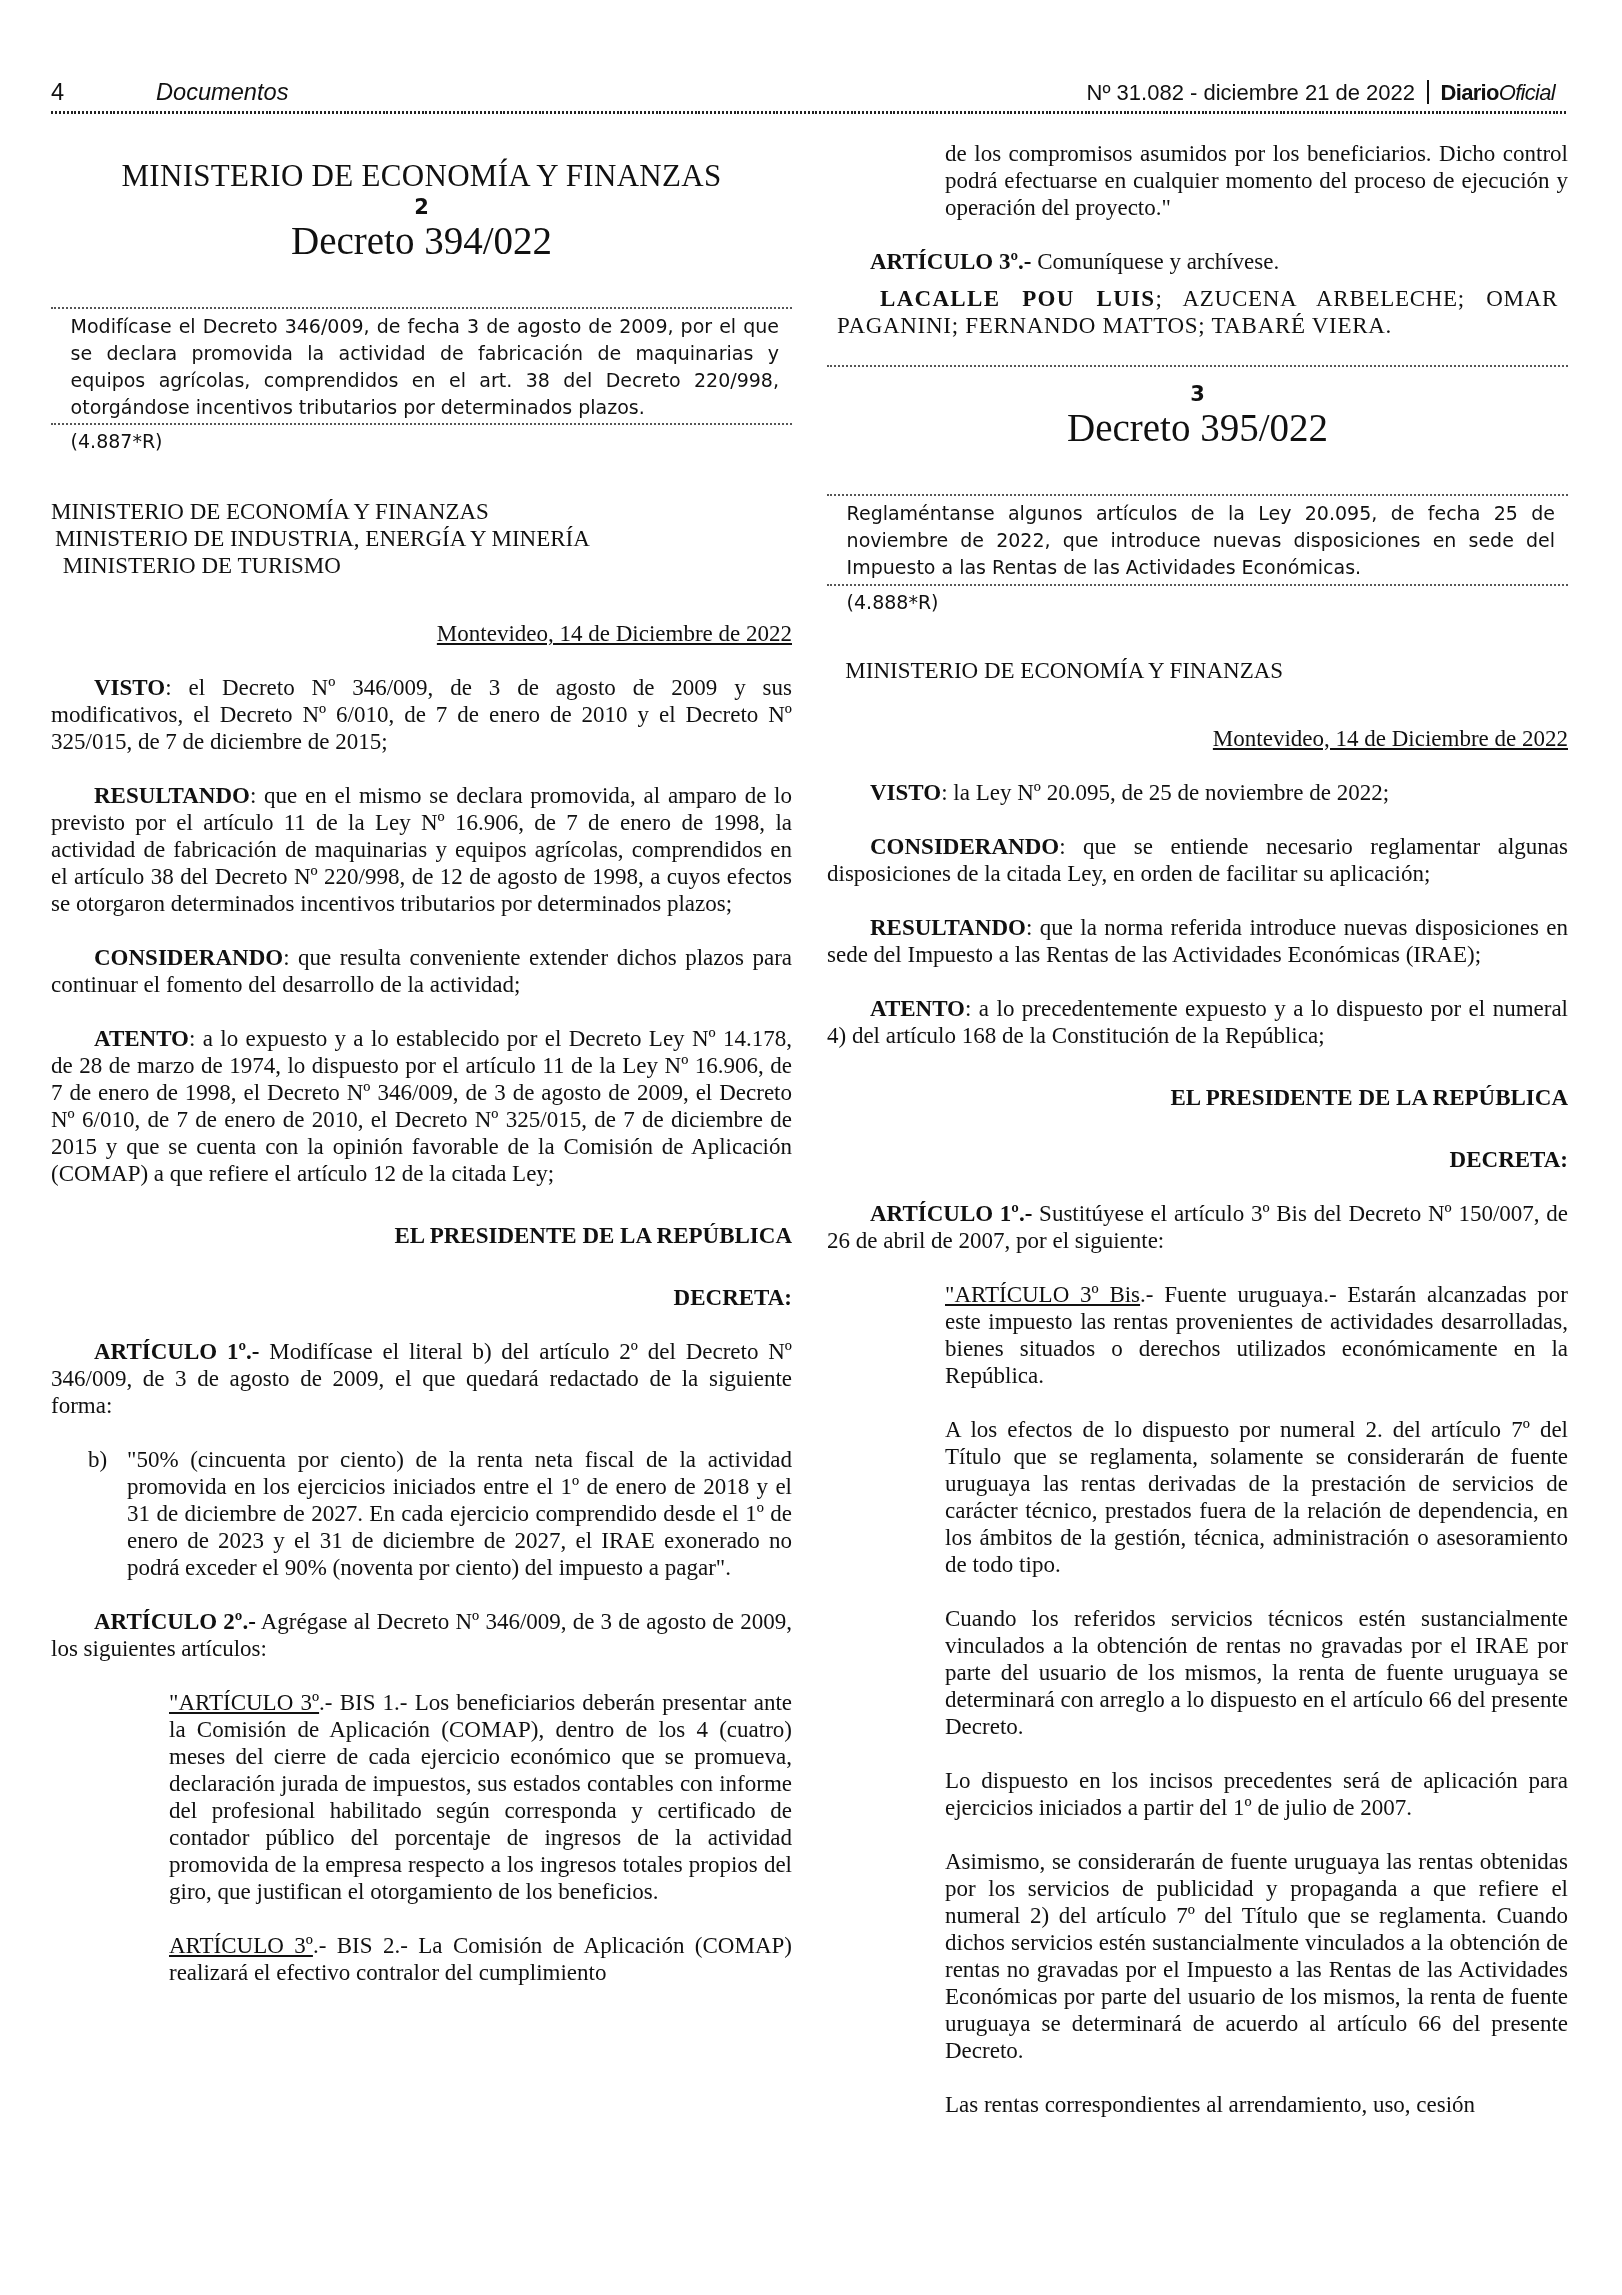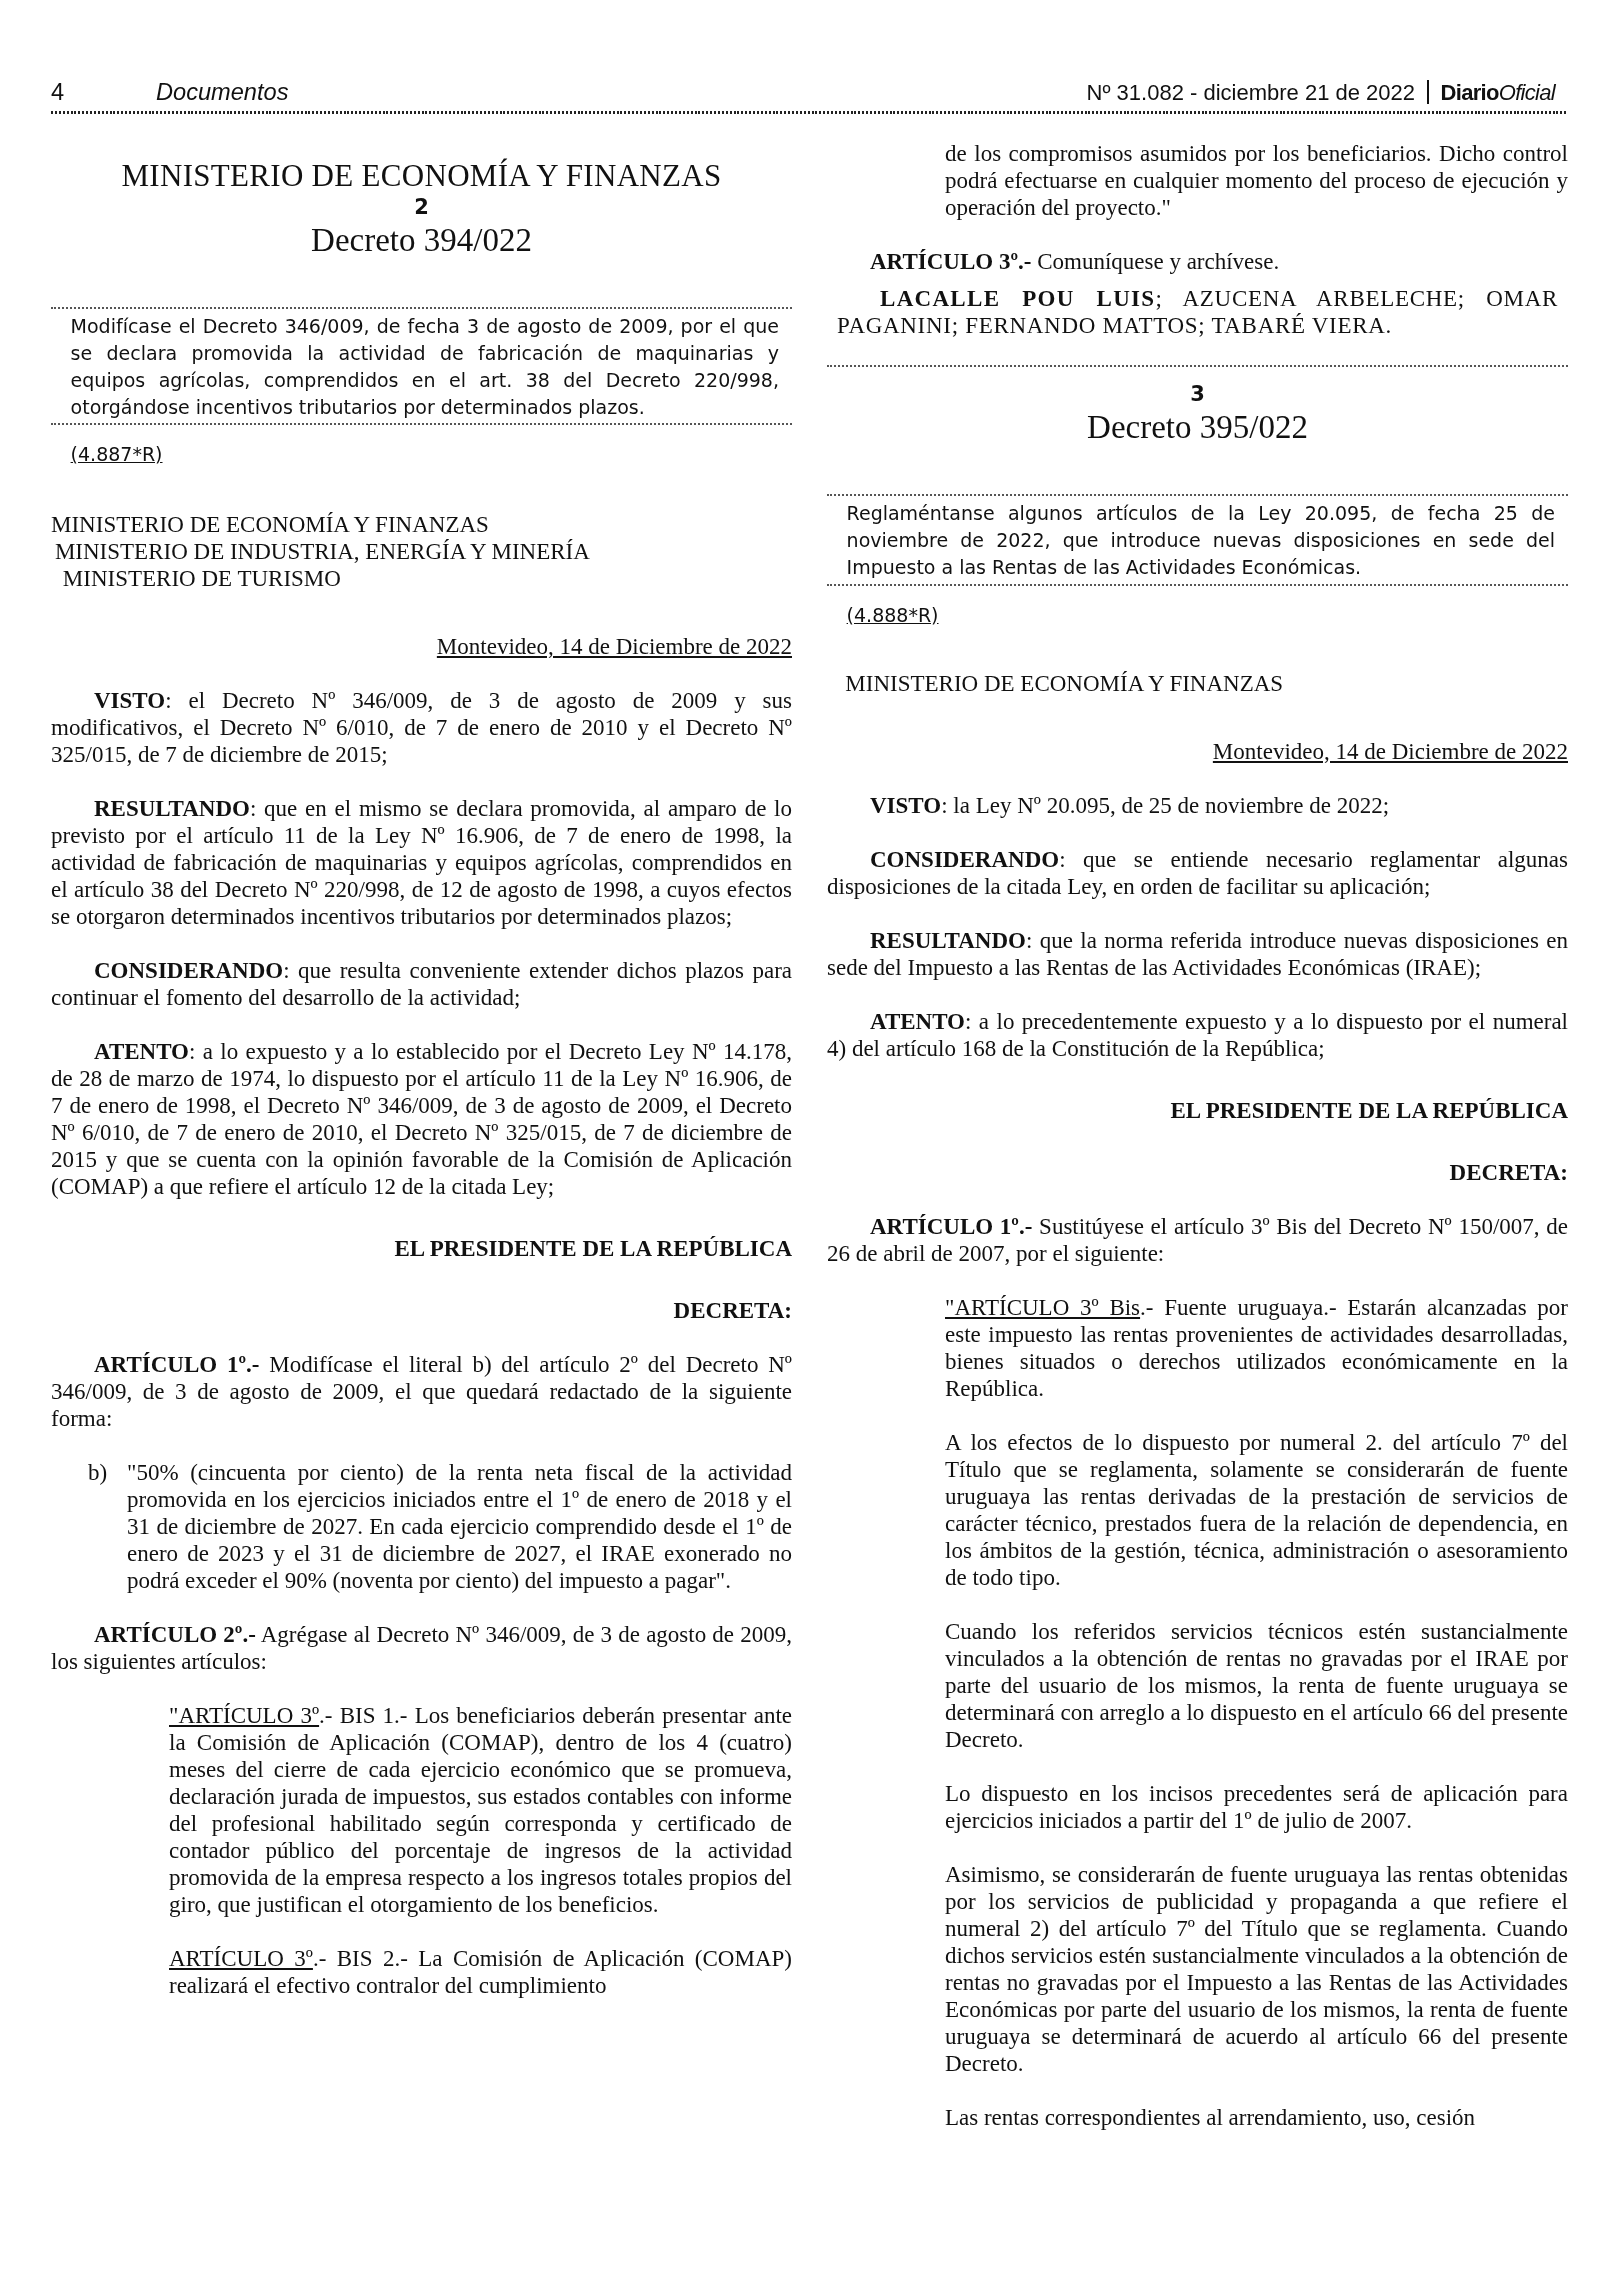--- a/index.html
+++ b/index.html
@@ -20,25 +20,25 @@
 
   
   .col { position: absolute; top: 128px; width: 741px; font-size: 23px; line-height: 27px; }
   .col-left { left: 51px; }
   .col-right { left: 827px; }
 
   .dotted { height: 0; border-top: 2px dotted #555; margin: 0; }
 
   .min-title { text-align: center; font-size: 31px; line-height: 37px; margin-top: 29px; letter-spacing: 0.3px; }
   .decree-num { text-align: center; font-family: "DejaVu Sans", sans-serif; font-weight: bold; font-size: 21px; line-height: 26px; }
-  .decree-title { text-align: center; font-size: 33px; line-height: 41px; margin-bottom: 46px; }
+  .decree-title { text-align: center; font-size: 39px; line-height: 41px; margin-bottom: 46px; }
 
   .summary { font-family: "DejaVu Sans", sans-serif; font-size: 19px; line-height: 27px; text-align: justify;
     padding: 0 13px 0 19.6px; margin: 3.9px 0 2.6px 0; }
-  .ref-code { font-family: "DejaVu Sans", sans-serif; font-size: 19px; line-height: 26px; padding-left: 19.6px; margin-top: 16px; text-decoration: underline; }
+  .ref-code { font-family: "DejaVu Sans", sans-serif; font-size: 19px; line-height: 26px; padding-left: 19.6px; margin-top: 3px; }
 
   .ministries { margin-top: 44px; font-size: 23px; line-height: 27px; }
   .ministries div { white-space: nowrap; }
   .place-date { text-align: right; margin-top: 41px; text-decoration: underline; }
   p.para { margin: 27px 0 0 0; text-align: justify; text-indent: 43px; }
   .lbl { font-weight: bold; margin-top: 24px; }
   .center-bold { text-align: right; font-weight: bold; margin-top: 35px; }
   .quote { margin: 27px 0 0 118px; text-align: justify; }
   .quote.tight { margin-top: 0; }
   .lit { display: flex; margin: 27px 0 0 37px; }

